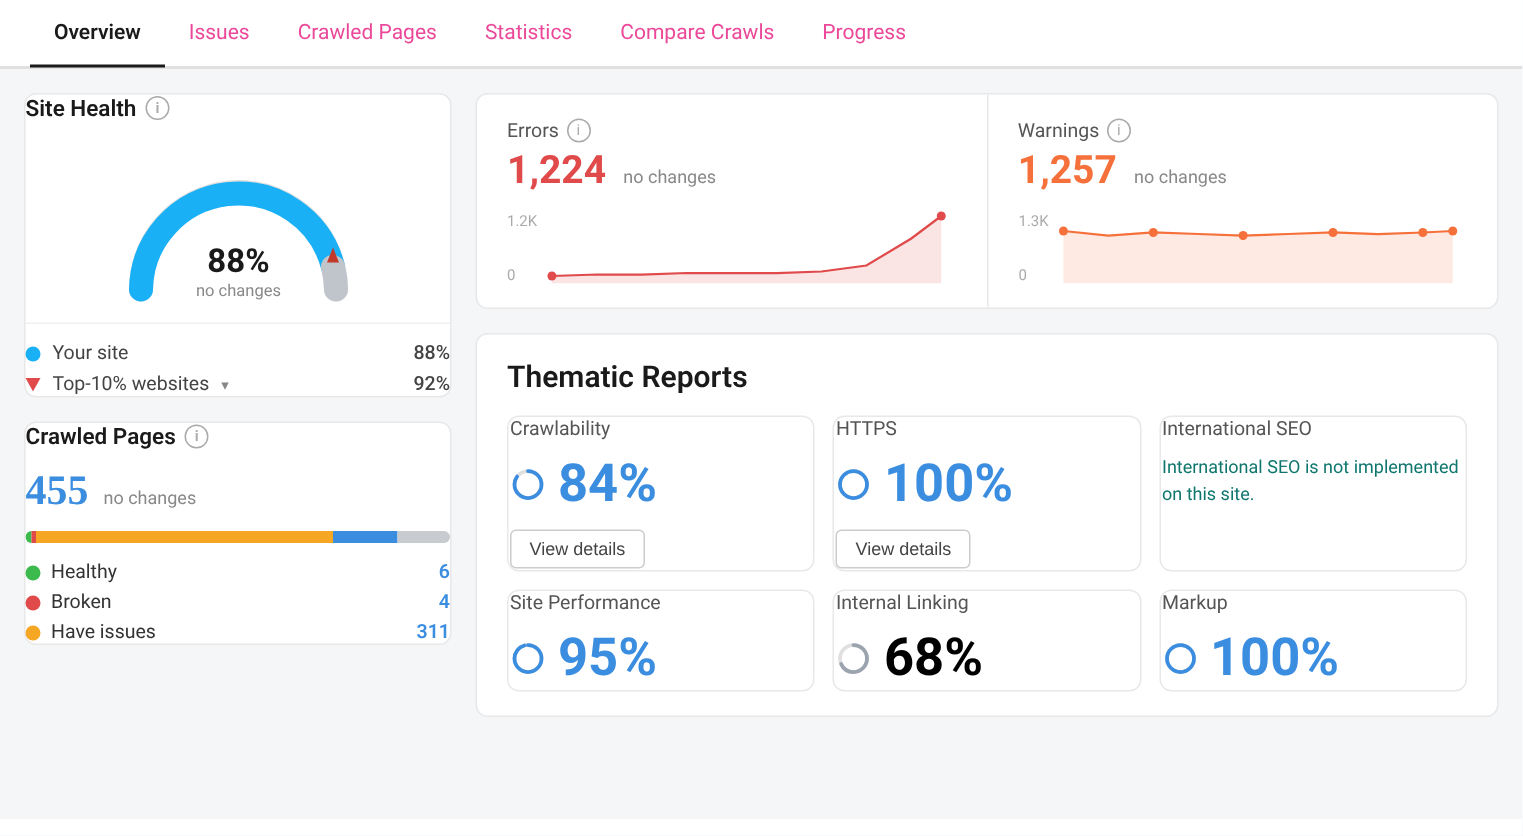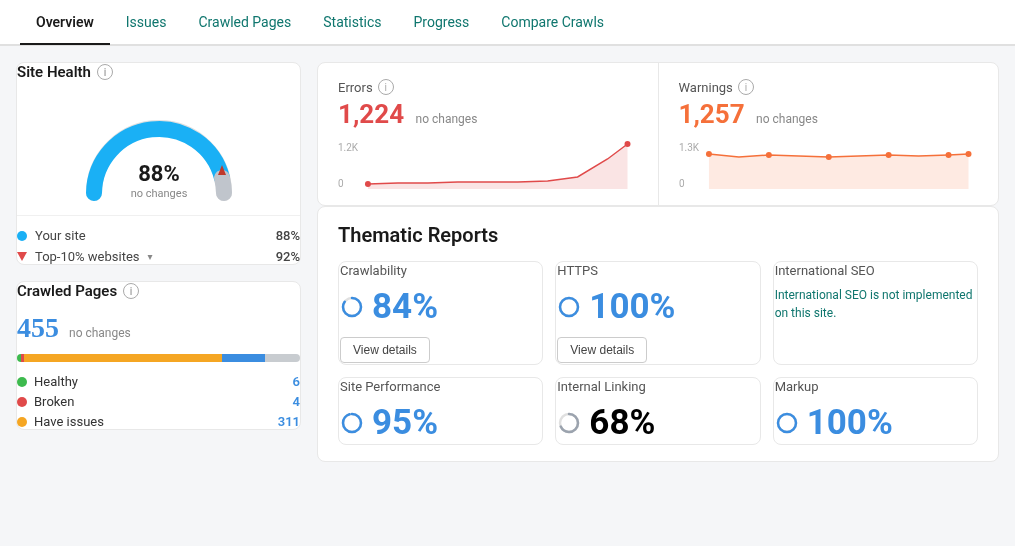--- a/index.html
+++ b/index.html
@@ -1,17 +1,17 @@
 <!DOCTYPE html>
 <html><head>
   <meta charset="utf-8">
   <style>
     * { box-sizing: border-box; margin: 0; padding: 0; }
     body { font-family: -apple-system, BlinkMacSystemFont, 'Segoe UI', Roboto, sans-serif; background: #fff; color: #333; font-size: 14px; }
-    .nav-tab { padding: 14px 16px; cursor: pointer; font-size: 14px; color: #0f766e; white-space: nowrap; position: relative; }
+    .nav-tab { padding: 14px 16px; cursor: pointer; font-size: 14px; color: #ec4899; white-space: nowrap; position: relative; }
     .nav-tab.active { color: #1a1a1a; font-weight: 600; }
     .nav-tab.active::after { content: ''; position: absolute; bottom: -1px; left: 0; right: 0; height: 2px; background: #1a1a1a; }
 
     
     .main-content { display: flex; gap: 0; padding: 16px; background: #f5f6f8; min-height: calc(557px - 57px); }
 
     
     .sidebar { width: 285px; min-width: 285px; display: flex; flex-direction: column; gap: 16px; }
 
     
@@ -50,21 +50,21 @@
 
     .health-list { display: flex; flex-direction: column; gap: 5px; }
     .health-item { display: flex; align-items: center; justify-content: space-between; font-size: 13px; }
     .health-left { display: flex; align-items: center; gap: 7px; }
     .dot-green { background: #3dba4e; }
     .dot-red { background: #e04a4a; }
     .dot-orange { background: #f5a623; }
     .health-count { font-weight: 600; color: #3b8de0; }
 
     
-    .right-panel { flex: 1; display: flex; flex-direction: column; margin-left: 16px; align-items: center; }
+    .right-panel { flex: 1; display: flex; flex-direction: column; gap: 16px; margin-left: 16px; align-items: center; }
 
     
     .metrics-row { display: flex; gap: 0; background: #fff; border-radius: 8px; border: 1px solid #e8e8e8; overflow: hidden; }
     .metric-block { flex: 1; padding: 16px 20px; border-right: 1px solid #e8e8e8; }
     .metric-block:last-child { border-right: none; }
     .metric-label { font-size: 13px; color: #555; margin-bottom: 4px; display: flex; align-items: center; gap: 5px; }
     .metric-value { font-size: 26px; font-weight: 700; display: inline; }
     .metric-value.red { color: #e04a4a; }
     .metric-value.orange { color: #f5703a; }
     .metric-no-change { font-size: 12px; color: #888; margin-left: 8px; }
@@ -84,22 +84,22 @@
   </style>
 </head>
 <body>
 
 <nav>
   <div style="display:flex; align-items:center; border-bottom: 2px solid #e0e0e0; background:#fff; padding: 0 20px;">
     <div class="nav-tab active">Overview</div>
     <div class="nav-tab">Issues</div>
     <div class="nav-tab">Crawled Pages</div>
     <div class="nav-tab">Statistics</div>
+    <div class="nav-tab">Compare Crawls</div>
     <div class="nav-tab">Progress</div>
-    <div class="nav-tab">Compare Crawls</div>
   </div>
 </nav>
 
 <div class="main-content">
 
   <div class="sidebar">
 
     <div class="card">
       <div class="card-title">
         <span>Site Health</span>

